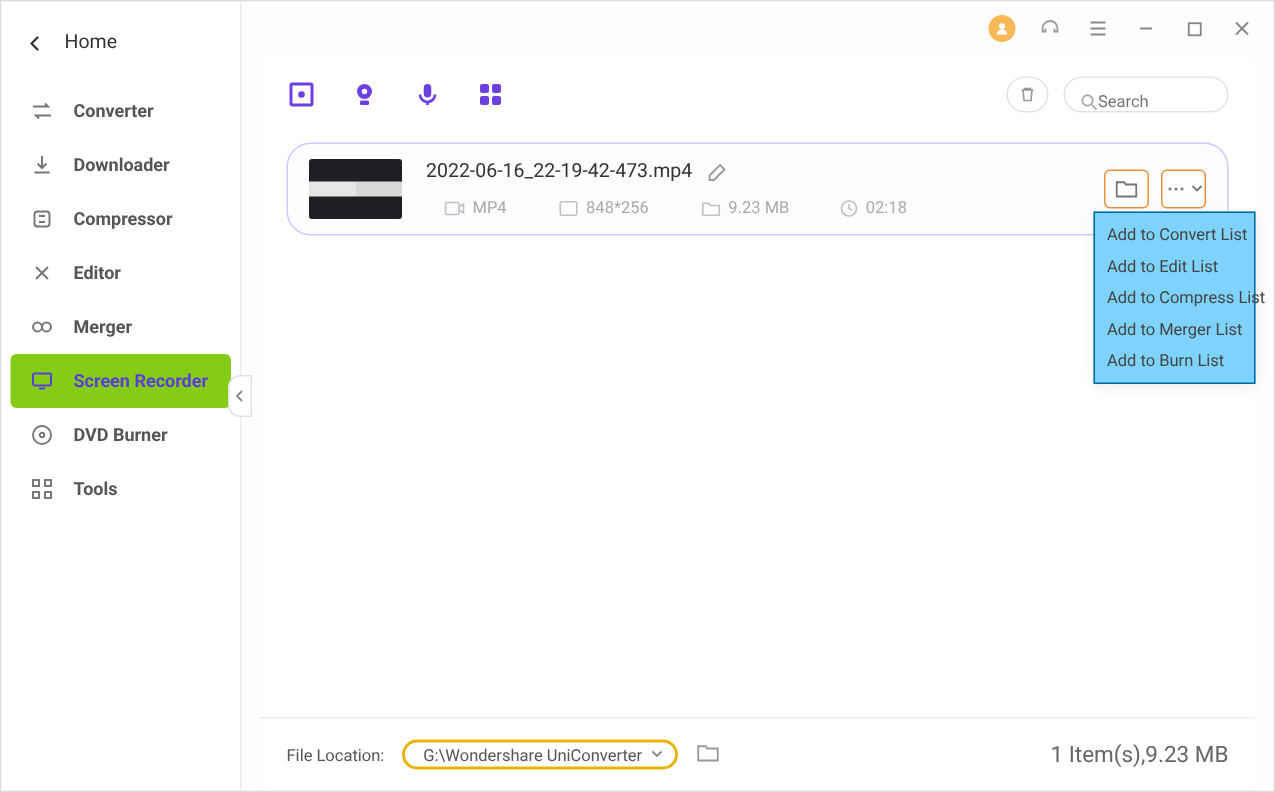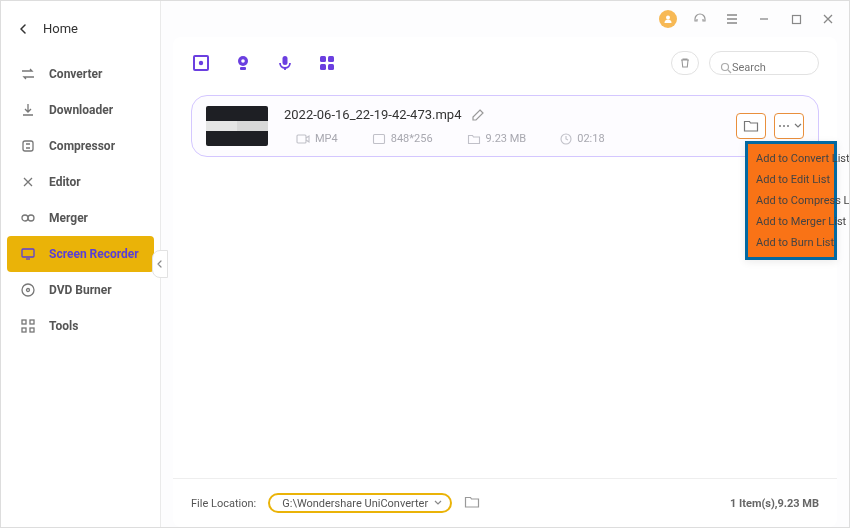--- a/index.html
+++ b/index.html
@@ -4,21 +4,21 @@
 <style>
 * { box-sizing: border-box; margin: 0; padding: 0; font-family: -apple-system, BlinkMacSystemFont, "Segoe UI", Roboto, sans-serif; }
 body { width: 850px; height: 528px; background: #fff; overflow: hidden; border: 1px solid #ddd; position: relative; }
 .window { display: flex; width: 100%; height: 100%; }
 .sidebar { width: 160px; border-right: 1px solid #eaeaea; background: #fff; padding-top: 10px; position: relative; }
 .sidebar-header { display: flex; align-items: center; padding: 10px 18px 20px; }
 .sidebar-header svg { margin-right: 14px; }
 .sidebar-title { font-size: 13px; color: #333; }
 .sidebar-items { list-style: none; }
 .sidebar-item { display: flex; align-items: center; padding: 9px 18px; font-size: 12px; color: #555; cursor: pointer; font-weight: bold; }
-.sidebar-item.active { background: #eab308; color: #5a3fd6; border-radius: 4px; margin: 0 6px; padding: 9px 12px; }
+.sidebar-item.active { background: #84cc16; color: #5a3fd6; border-radius: 4px; margin: 0 6px; padding: 9px 12px; }
 .sidebar-item .icon { width: 18px; height: 18px; display: flex; align-items: center; justify-content: center; margin-right: 12px; }
 .collapse-handle { position: absolute; right: -8px; top: 50%; transform: translateY(-50%); width: 16px; height: 28px; background: #fff; border: 1px solid #e2e2e2; border-radius: 8px 0 0 8px; display: flex; align-items: center; justify-content: center; cursor: pointer; }
 
 .main { flex: 1; display: flex; flex-direction: column; background: #fdfdfe; }
 .titlebar { height: 36px; display: flex; justify-content: flex-end; align-items: center; padding: 0 12px; gap: 14px; }
 .titlebar .tb-icon { width: 18px; height: 18px; display: flex; align-items: center; justify-content: center; cursor: pointer; color: #888; }
 .avatar { width: 18px; height: 18px; border-radius: 50%; background: #f7b955; display: flex; align-items: center; justify-content: center; }
 
 .content-card { margin: 0 12px; background: #fff; border-radius: 8px; flex: 1; display: flex; flex-direction: column; padding-bottom: 0; }
 
@@ -33,28 +33,28 @@
 .thumb { width: 62px; height: 40px; background: #1e1f24; border-radius: 2px; position: relative; overflow: hidden; flex-shrink: 0; }
 .thumb::after { content: ""; position: absolute; left: 0; top: 50%; transform: translateY(-50%); width: 100%; height: 10px; background: linear-gradient(90deg, #e5e5e5 50%, #d8d8d8 50%); }
 .file-info { margin-left: 16px; flex: 1; }
 .file-name-row { display: flex; align-items: center; gap: 10px; }
 .file-name { font-size: 13px; color: #333; }
 .meta-row { display: flex; gap: 22px; margin-top: 10px; color: #a8a8b0; font-size: 11px; align-items: center; }
 .meta-item { display: flex; align-items: center; gap: 5px; padding-left: 12px; }
 .row-actions { display: flex; gap: 8px; }
 .row-btn { width: 30px; height: 26px; border: 1.5px solid #e98f3c; border-radius: 4px; display: flex; align-items: center; justify-content: center; cursor: pointer; background: #fff; }
 
-.dropdown { position: absolute; right: 12px; top: 140px; width: 92px; background: #f97316; border: 3px solid #0369a1; box-shadow: 0 2px 8px rgba(0,0,0,0.08); padding: 4px 0; z-index: 10; }
+.dropdown { position: absolute; right: 12px; top: 140px; width: 108px; background: #7dd3fc; border: 1px solid #0369a1; box-shadow: 0 2px 8px rgba(0,0,0,0.08); padding: 4px 0; z-index: 10; }
 .dropdown-item { font-size: 11px; color: #444; padding: 4px 8px; cursor: pointer; white-space: nowrap; }
 
 .footer { border-top: 1px solid #eee; padding: 14px 18px; display: flex; align-items: center; gap: 12px; margin-top: auto; }
 .footer-label { font-size: 11px; color: #555; }
 .path-select { height: 20px; border: 2px solid #eab308; border-radius: 12px; padding: 0 22px 0 12px; font-size: 11px; color: #555; display: flex; align-items: center; position: relative; cursor: pointer; justify-content: flex-end; }
 .path-select .chev { position: absolute; right: 8px; }
-.footer-right { margin-left: auto; font-size: 11px; color: #666; font-weight: bold; }
+.footer-right { margin-left: auto; font-size: 15px; color: #666; }
 </style>
 </head>
 <body>
 
 <div class="window">
   <aside class="sidebar">
     <div class="sidebar-header">
       <svg width="10" height="10" viewBox="0 0 10 10">
           <path d="M6 1 L2 5 L6 9" stroke="#333" stroke-width="1.5" fill="none" stroke-linecap="round" stroke-linejoin="round"></path>
         </svg>

